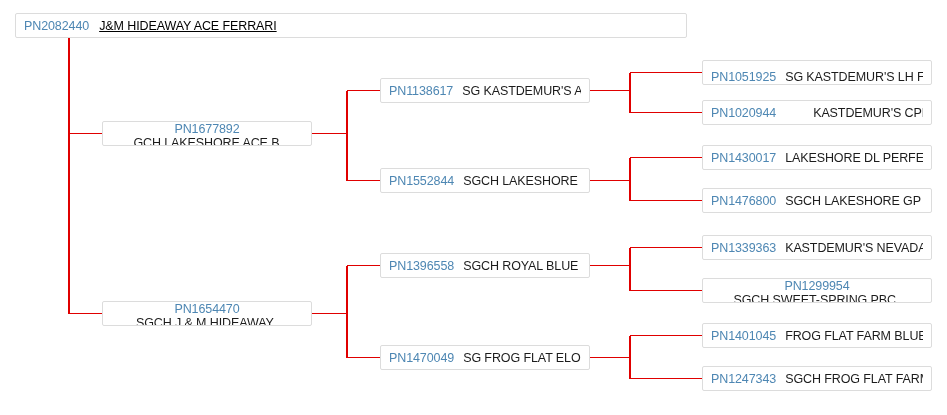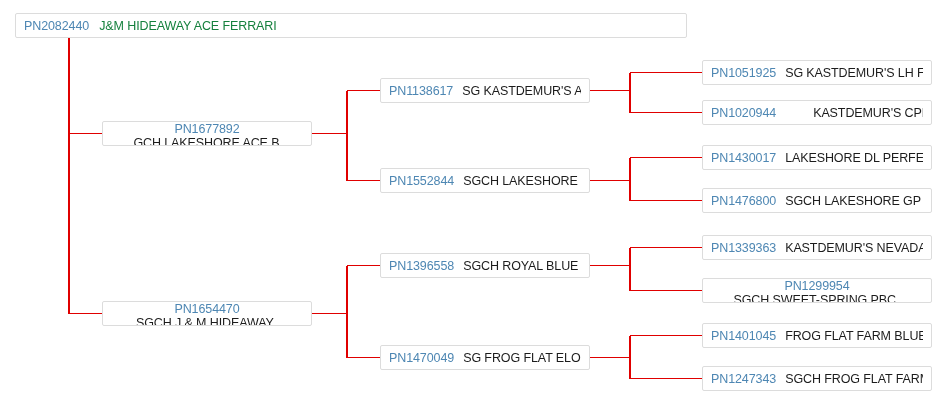--- a/index.html
+++ b/index.html
@@ -87,21 +87,21 @@
         <path d="M 623 290.5 H 695"></path>
         <path d="M 583 357.5 H 623"></path>
         <path d="M 623 335.5 V 378.5"></path>
         <path d="M 623 335.5 H 695"></path>
         <path d="M 623 378.5 H 695"></path>
       </g>
   </svg>
 
   <div class="node root" style="left: 8px; top: 13px; width: 672px; border-color: rgb(220, 220, 220);">
     <span class="pid" style="color: rgb(78, 135, 179);">PN2082440</span>
-    <span class="pname" style="color: #15803d;">J&amp;M HIDEAWAY ACE FERRARI</span>
+    <span class="pname" style="color: #000000; text-decoration: underline;">J&amp;M HIDEAWAY ACE FERRARI</span>
   </div>
 
   <div class="node" style="left: 95px; top: 121px; width: 210px; border-color: rgb(220, 220, 220); flex-direction: column;">
     <span class="pid" style="color: rgb(78, 135, 179);">PN1677892</span>
     <span class="pname" style="color: rgb(28, 28, 28);">GCH LAKESHORE ACE B...</span>
   </div>
   <div class="node" style="left: 95px; top: 301px; width: 210px; border-color: rgb(220, 220, 220); flex-direction: column;">
     <span class="pid" style="color: rgb(78, 135, 179);">PN1654470</span>
     <span class="pname" style="color: rgb(28, 28, 28);">SGCH J &amp; M HIDEAWAY ...</span>
   </div>
@@ -116,21 +116,21 @@
   </div>
   <div class="node" style="left: 373px; top: 253px; width: 210px; border-color: rgb(220, 220, 220);">
     <span class="pid" style="color: rgb(78, 135, 179);">PN1396558</span>
     <span class="pname" style="color: rgb(28, 28, 28);">SGCH ROYAL BLUE NEV...</span>
   </div>
   <div class="node" style="left: 373px; top: 345px; width: 210px; border-color: rgb(220, 220, 220);">
     <span class="pid" style="color: rgb(78, 135, 179);">PN1470049</span>
     <span class="pname" style="color: rgb(28, 28, 28);">SG FROG FLAT ELOISE</span>
   </div>
 
-  <div class="node" style="left: 695px; top: 60px; width: 230px; border-color: rgb(220, 220, 220);">
+  <div class="node" style="left: 695px; top: 60px; width: 230px; border-color: rgb(220, 220, 220); align-items: flex-end;">
     <span class="pid" style="color: rgb(78, 135, 179);">PN1051925</span>
     <span class="pname" style="color: rgb(28, 28, 28);">SG KASTDEMUR'S LH FULL ...</span>
   </div>
   <div class="node" style="left: 695px; top: 100px; width: 230px; border-color: rgb(220, 220, 220); gap: 28px;">
     <span class="pid" style="color: rgb(78, 135, 179);">PN1020944</span>
     <span class="pname" style="color: rgb(28, 28, 28);">KASTDEMUR'S CPE NO EXP...</span>
   </div>
   <div class="node" style="left: 695px; top: 145px; width: 230px; border-color: rgb(220, 220, 220);">
     <span class="pid" style="color: rgb(78, 135, 179);">PN1430017</span>
     <span class="pname" style="color: rgb(28, 28, 28);">LAKESHORE DL PERFECT S...</span>

